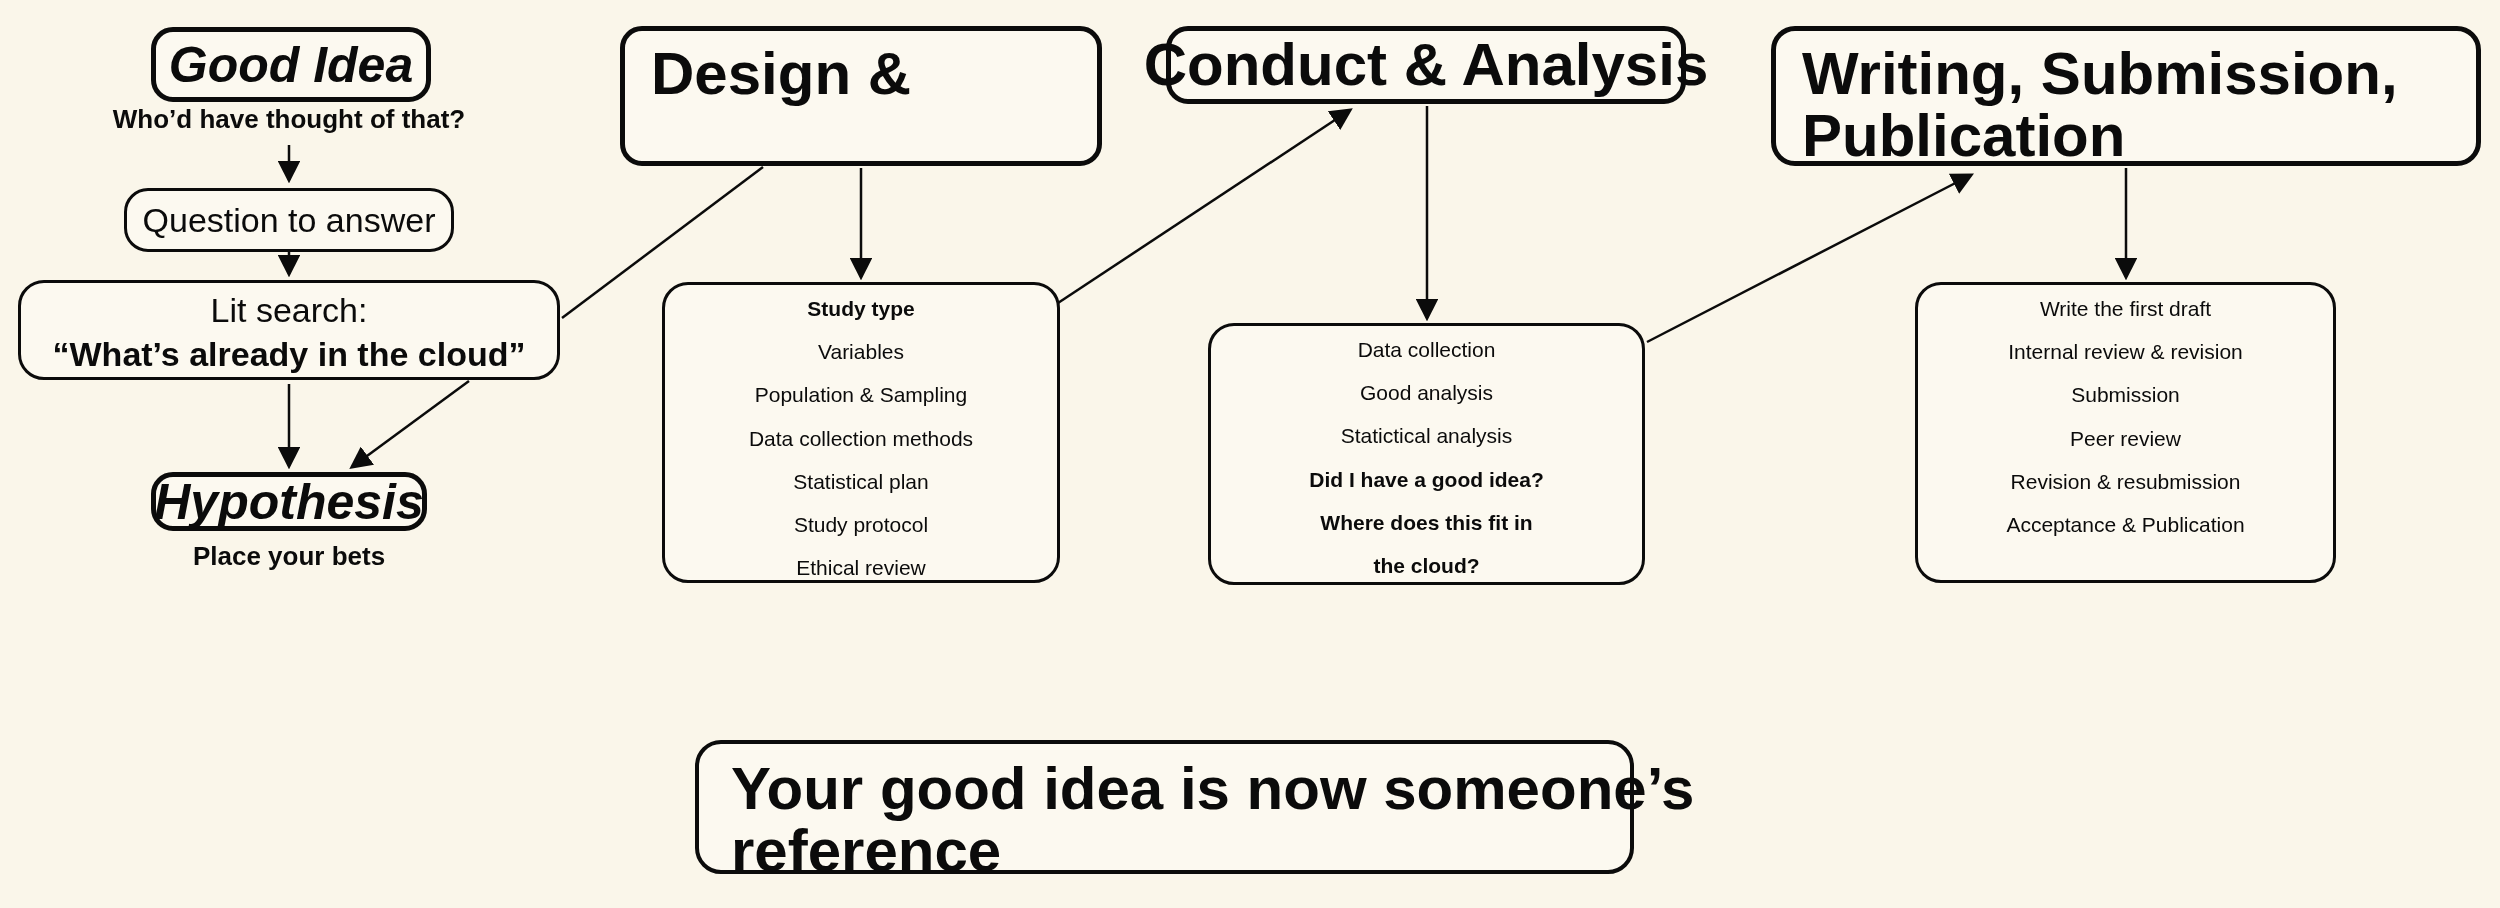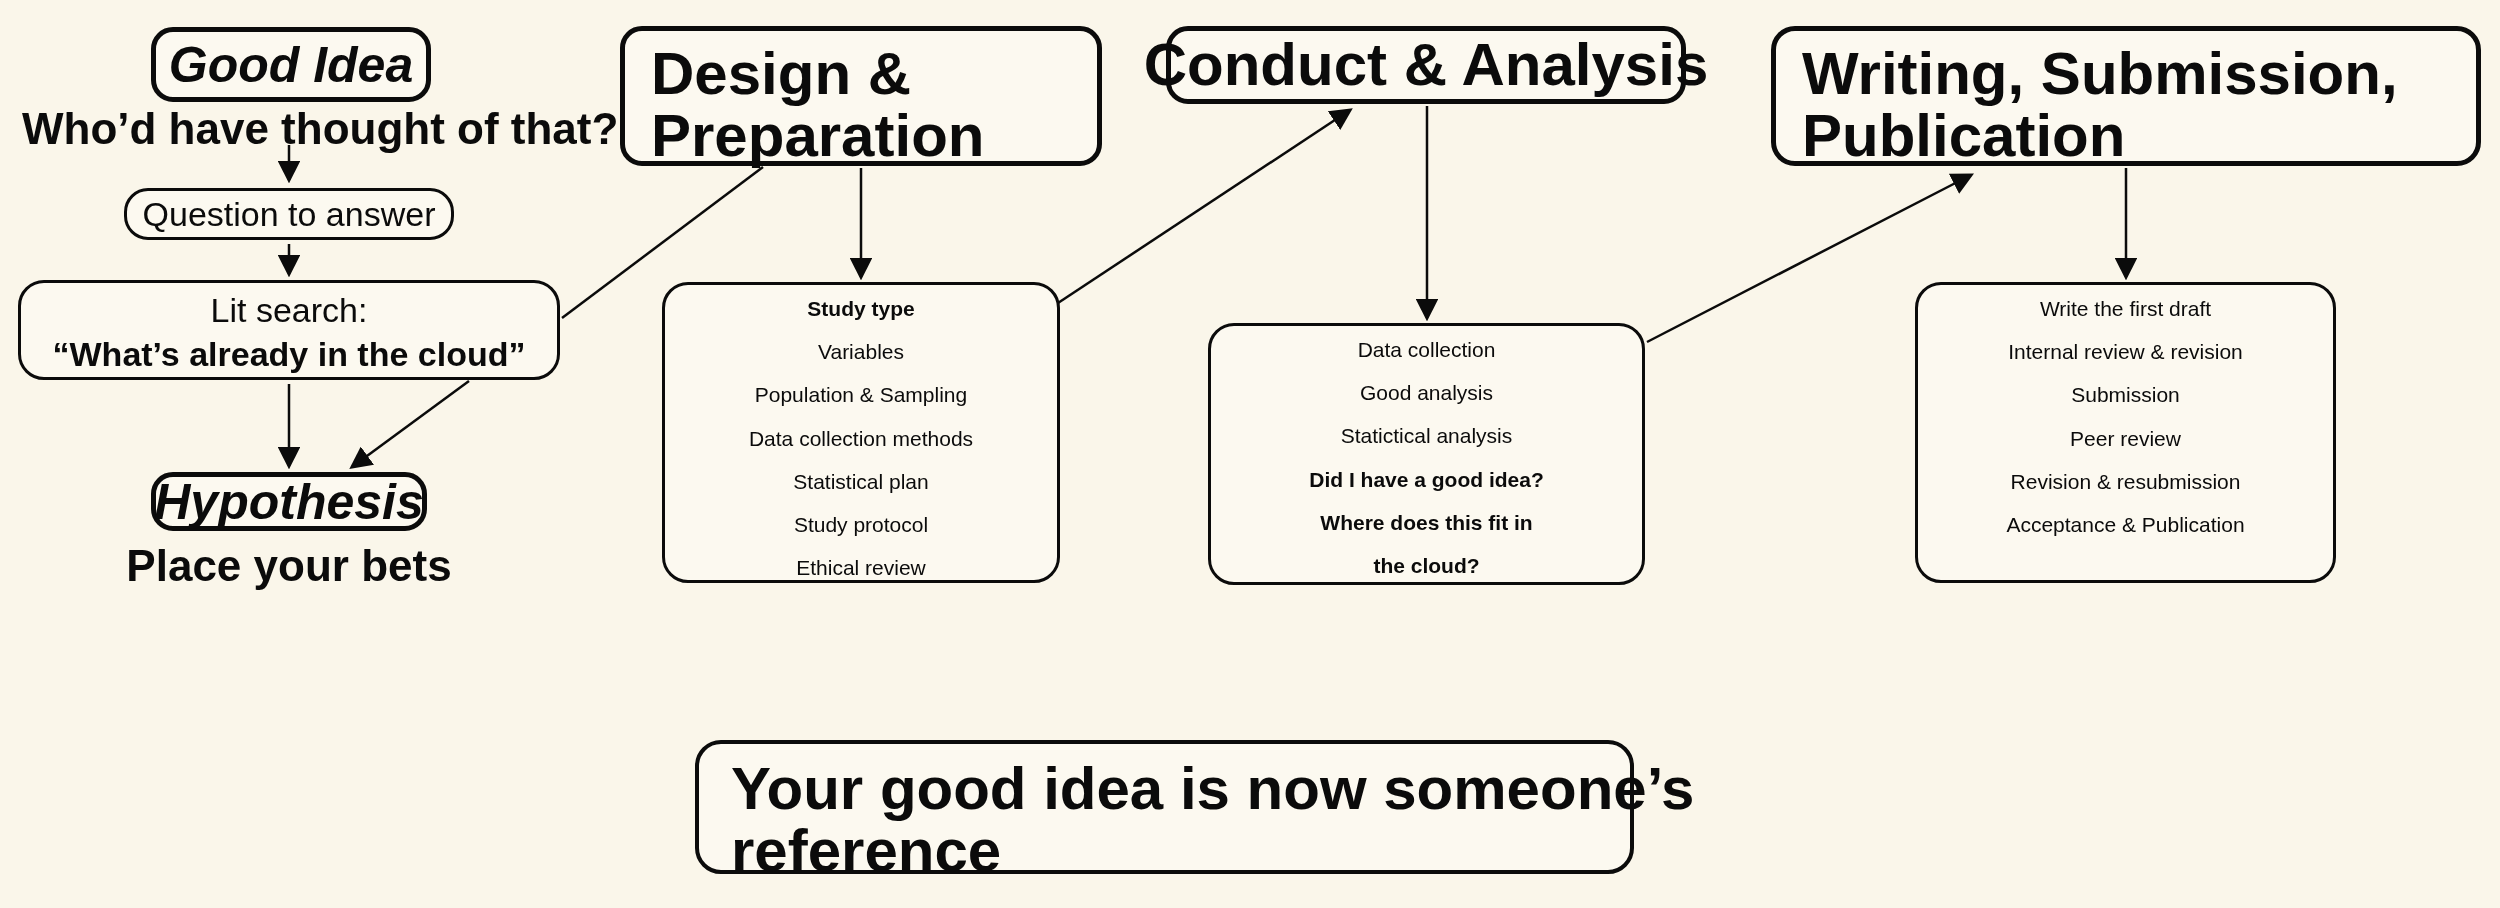--- a/index.html
+++ b/index.html
@@ -24,21 +24,21 @@
   .hdr-lg{font-weight:bold;font-size:60px;line-height:62px;white-space:nowrap;}
   .hdr-sm{font-weight:bold;font-size:50px;white-space:nowrap;font-style:italic;}
   .left-pad{padding:12px 0 0 26px;}
   .list{
     text-align:center;font-size:21px;line-height:43.2px;
     padding-top:2px;
   }
   .list .bold{font-weight:bold;}
   .caption{
     position:absolute;text-align:center;
-    font-weight:bold;font-size:44px;white-space:nowrap;
+    font-weight:bold;font-size:26px;white-space:nowrap;
   }
   .twoline{font-size:34px;line-height:44px;text-align:center;padding-top:5px;}
   .twoline .bold{font-weight:bold;}
   .footer-text{padding:14px 0 0 32px;}
   svg.arrows{position:absolute;left:0;top:0;pointer-events:none;}
   svg.arrows line{stroke:var(--ink);stroke-width:2.5;}
   svg.arrows .head{fill:var(--ink);}
 </style>
 </head>
 <body>
@@ -61,37 +61,36 @@
     <line x1="1427" y1="106" x2="1427" y2="318" marker-end="url(#arrow)"></line>
     <line x1="1647" y1="342" x2="1971" y2="175" marker-end="url(#arrow)"></line>
     <line x1="2126" y1="168" x2="2126" y2="277" marker-end="url(#arrow)"></line>
   </svg>
 
   <div class="node thick center-flex" style="left:151px;top:27px;width:280px;height:75px;">
     <span class="hdr-sm">Good Idea</span>
   </div>
   <div class="caption" style="left:22px;top:104px;width:534px;">Who’d have thought of that?</div>
 
-  <div class="node center-flex" style="left:124px;top:188px;width:330px;height:52px;border-radius:24px;">
+  <div class="node center-flex" style="left:124px;top:188px;width:330px;height:64px;border-radius:24px;">
     <span style="font-size:34px;">Question to answer</span>
   </div>
 
   <div class="node twoline" style="left:18px;top:280px;width:542px;height:100px;">
     <div>Lit search:</div>
     <div class="bold">“What’s already in the cloud”</div>
   </div>
 
   <div class="node thick center-flex" style="left:151px;top:472px;width:276px;height:59px;">
     <span class="hdr-sm">Hypothesis</span>
   </div>
   <div class="caption" style="left:87px;top:541px;width:404px;">Place your bets</div>
 
   <div class="node thick left-pad" style="left:620px;top:26px;width:482px;height:140px;">
     <div class="hdr-lg">Design &amp;</div>
-    <div class="hdr-lg">Preparation</div>
   </div>
 
   <div class="node list" style="left:662px;top:282px;width:398px;height:301px;">
       <div class="bold">Study type</div>
       <div class="">Variables</div>
       <div class="">Population &amp; Sampling</div>
       <div class="">Data collection methods</div>
       <div class="">Statistical plan</div>
       <div class="">Study protocol</div>
       <div class="">Ethical review</div>

